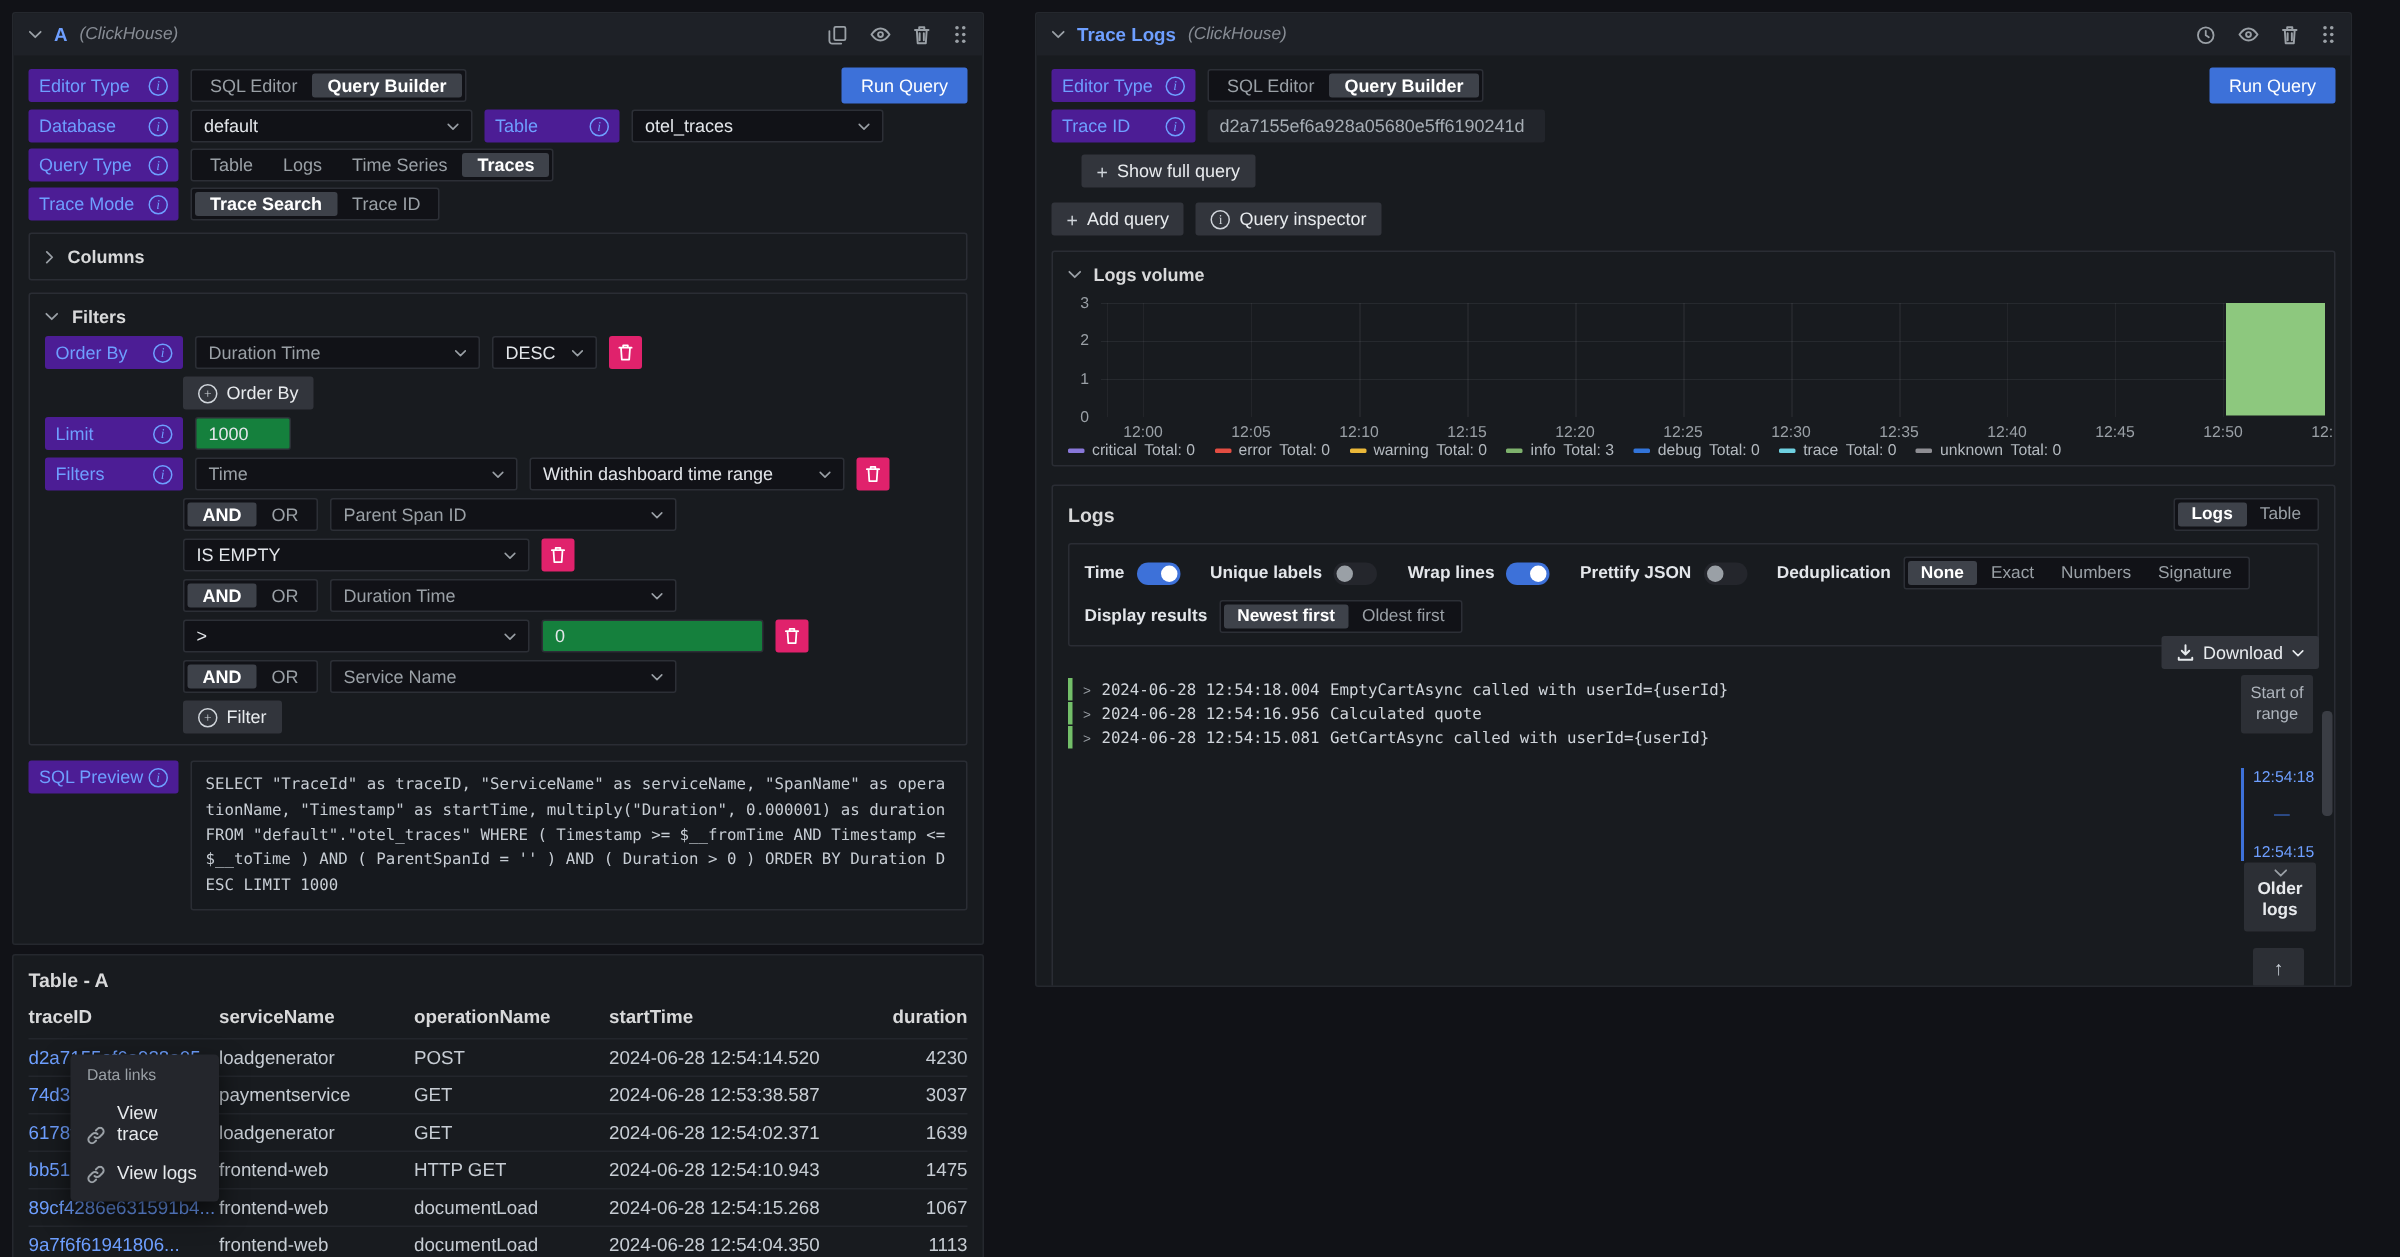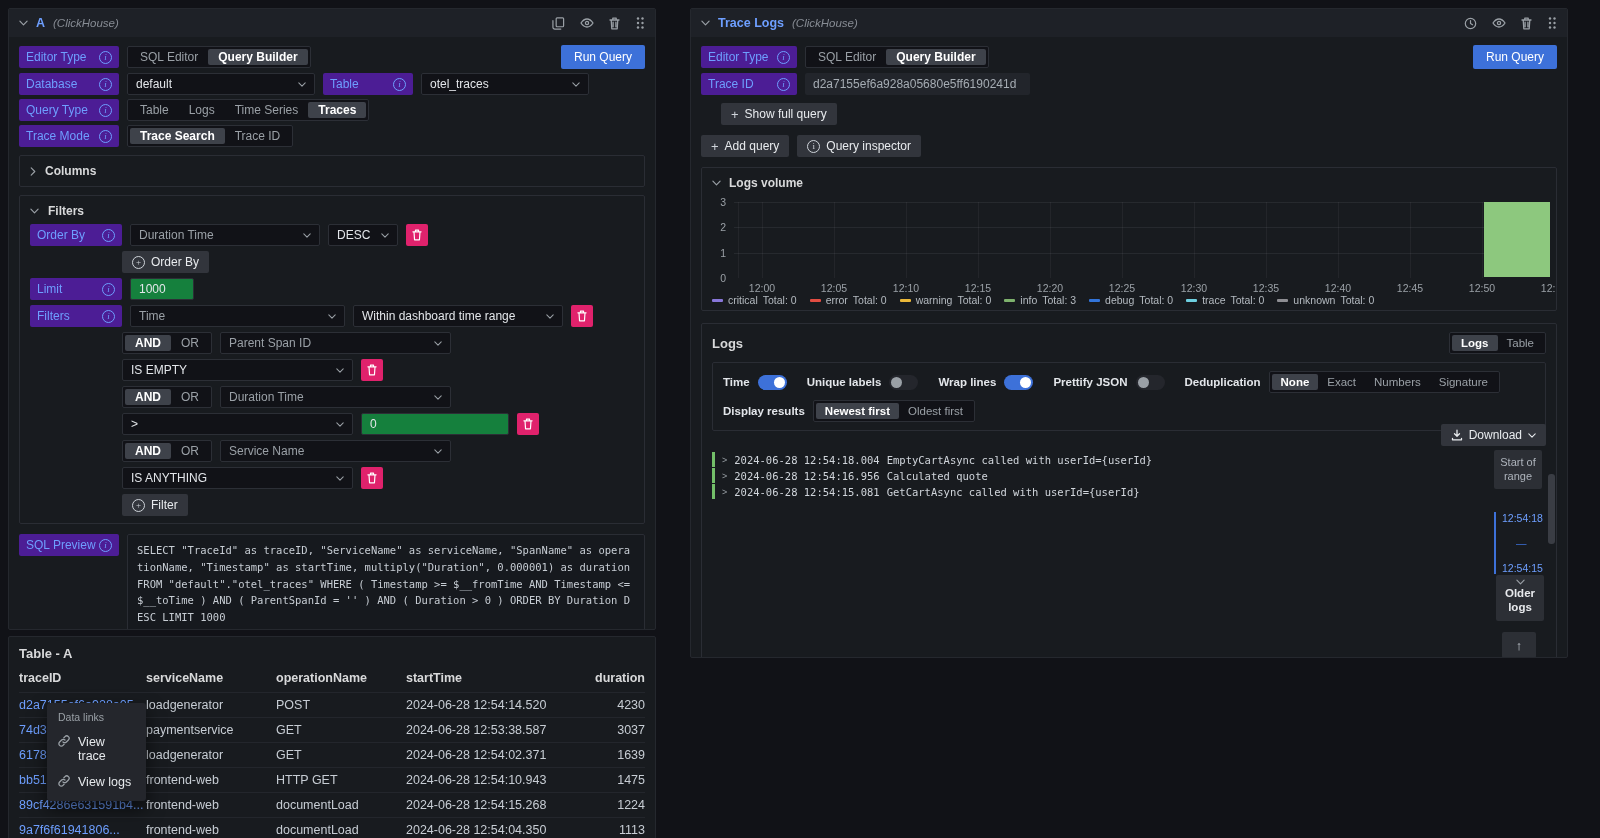--- a/index.html
+++ b/index.html
@@ -36,21 +36,21 @@
   .code{flex:1;background:#16191e;border:1px solid #2a2d34;border-radius:2px;padding:7px 9px;font-family:"DejaVu Sans Mono",monospace;font-size:10.5px;line-height:1.6;color:#c7cdd4;word-break:break-all;white-space:pre-wrap}
   
   .tp-title{padding:9px 10px 7px;font-size:13px;font-weight:700;color:#d8d9da}
   .tgrid{display:grid;grid-template-columns:127px 130px 130px 168px 1fr;margin:0 10px}
   .th{font-weight:700;color:#d8d9da;font-size:12.5px;padding:3px 8px 7px 0}
   .td{font-size:12.5px;color:#c7cdd4;padding:5px 8px 5px 0;border-top:1px solid #23262c;white-space:nowrap;overflow:hidden;height:25px}
   .link{color:#6e9fff}
   .num{text-align:right;padding-right:0}
   .ctx{position:absolute;left:38px;top:66px;width:99px;background:#24262c;border-radius:3px;box-shadow:0 8px 18px rgba(0,0,0,.6);padding:6px 0;z-index:5}
   .ctx-h{font-size:10.5px;color:#9aa0a6;padding:2px 11px 6px}
-  .ctx-item{display:flex;align-items:flex-start;gap:8px;padding:6px 11px;font-size:12.5px;color:#e6e9ec;font-weight:500}
+  .ctx-item{display:flex;align-items:flex-end;gap:8px;padding:6px 11px;font-size:12.5px;color:#e6e9ec;font-weight:500}
   .ctx-item .lic{color:#9aa0a6}
   
   .lvbox{border:1px solid #2a2d34;border-radius:2px;height:144px;position:relative;overflow:hidden;margin-top:6px}
   .lv-title{position:absolute;top:8px;left:10px;display:flex;gap:8px;align-items:center;font-size:12px;font-weight:700;color:#d8d9da}
   .lv-title .chev{color:#9aa0a6}
   .lv-plot{position:absolute;left:32px;right:6px;top:34px;height:76px;
     background-image:repeating-linear-gradient(to bottom,rgba(204,210,220,.08) 0 1px,transparent 1px 25.33px),repeating-linear-gradient(to right,rgba(204,210,220,.06) 0 1px,transparent 1px 72px);
     background-position:0 0,28px 0}
   .lv-bar{position:absolute;right:0;top:0;bottom:1px;width:66px}
   .lv-y{position:absolute;left:8px;width:16px;text-align:right;font-size:10.5px;color:#9aa0a6;transform:translateY(-50%);top:calc(34px + var(--j)*25.33px)}
@@ -340,35 +340,20 @@
         <span class="sel muted w220">
             <span>Service Name</span>
             <span class="cv">
               <svg width="8" height="5" viewBox="0 0 10 6" class="svgi">
                 <path d="M1 1l4 4 4-4"></path>
               </svg>
             </span>
           </span>
       </div>
       <div class="row" style="margin-left:92px">
-        <span class="sel w220">
-            <span>IS ANYTHING</span>
-            <span class="cv">
-              <svg width="8" height="5" viewBox="0 0 10 6" class="svgi">
-                <path d="M1 1l4 4 4-4"></path>
-              </svg>
-            </span>
-          </span>
-        <span class="trash">
-            <svg width="10" height="12" viewBox="0 0 11 13" class="svgi">
-              <path d="M1 3h9M2.2 3l.6 8.8h5.4L8.8 3M3.8 3V1.2h3.4V3"></path>
-            </svg>
-          </span>
-      </div>
-      <div class="row" style="margin-left:92px">
         <span class="btn">
             <span class="ic-info" style="border-color:#cfd4da;color:#cfd4da;font-style:normal">+</span>
             <span>Filter</span>
           </span>
       </div>
     </div>
     <div class="row" style="align-items:flex-start;margin-top:6px">
       <span class="chip">
           <span>SQL Preview</span>
           <span class="ic-info">i</span>
@@ -409,21 +394,21 @@
     <div class="td link">bb5167b236bfa82d1...</div>
     <div class="td">frontend-web</div>
     <div class="td">HTTP GET</div>
     <div class="td">2024-06-28 12:54:10.943</div>
     <div class="td num">1475</div>
 
     <div class="td link">89cf4286e631591b4...</div>
     <div class="td">frontend-web</div>
     <div class="td">documentLoad</div>
     <div class="td">2024-06-28 12:54:15.268</div>
-    <div class="td num">1224</div>
+    <div class="td num">1067</div>
 
     <div class="td link">9a7f6f61941806...</div>
     <div class="td">frontend-web</div>
     <div class="td">documentLoad</div>
     <div class="td">2024-06-28 12:54:04.350</div>
     <div class="td num">1113</div>
   </div>
   <div class="ctx">
     <div class="ctx-h">Data links</div>
     <div class="ctx-item">

